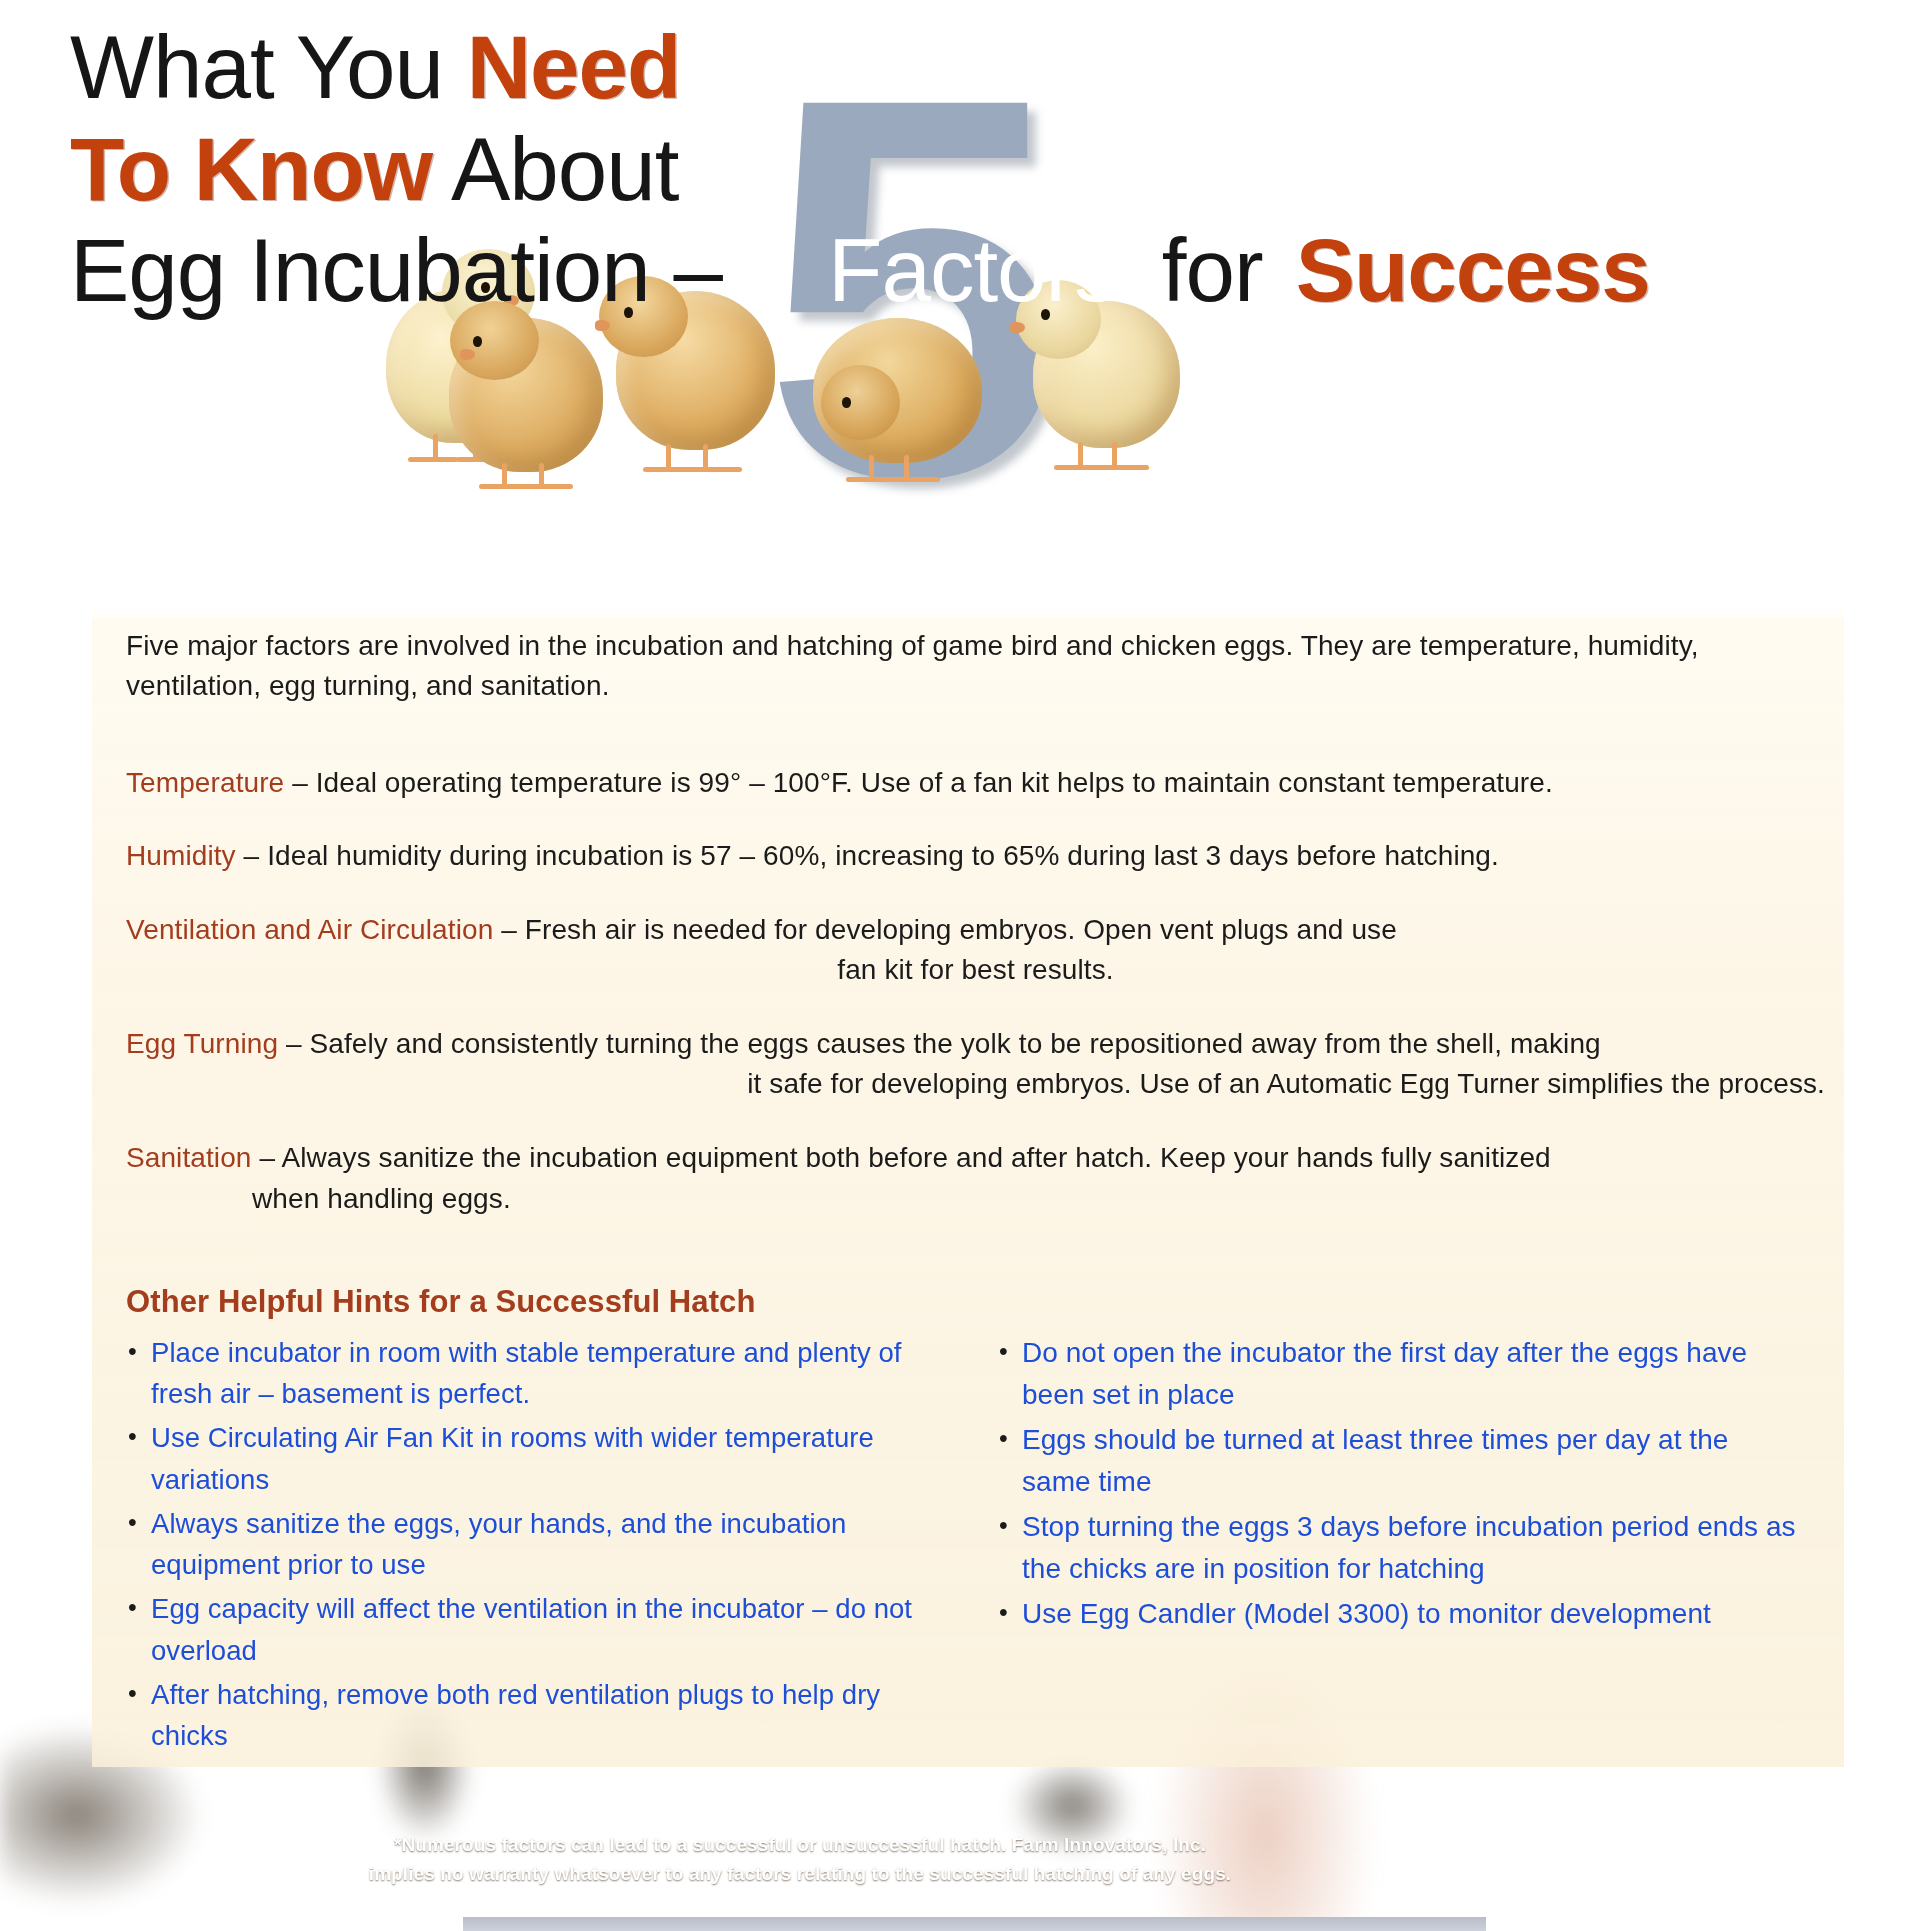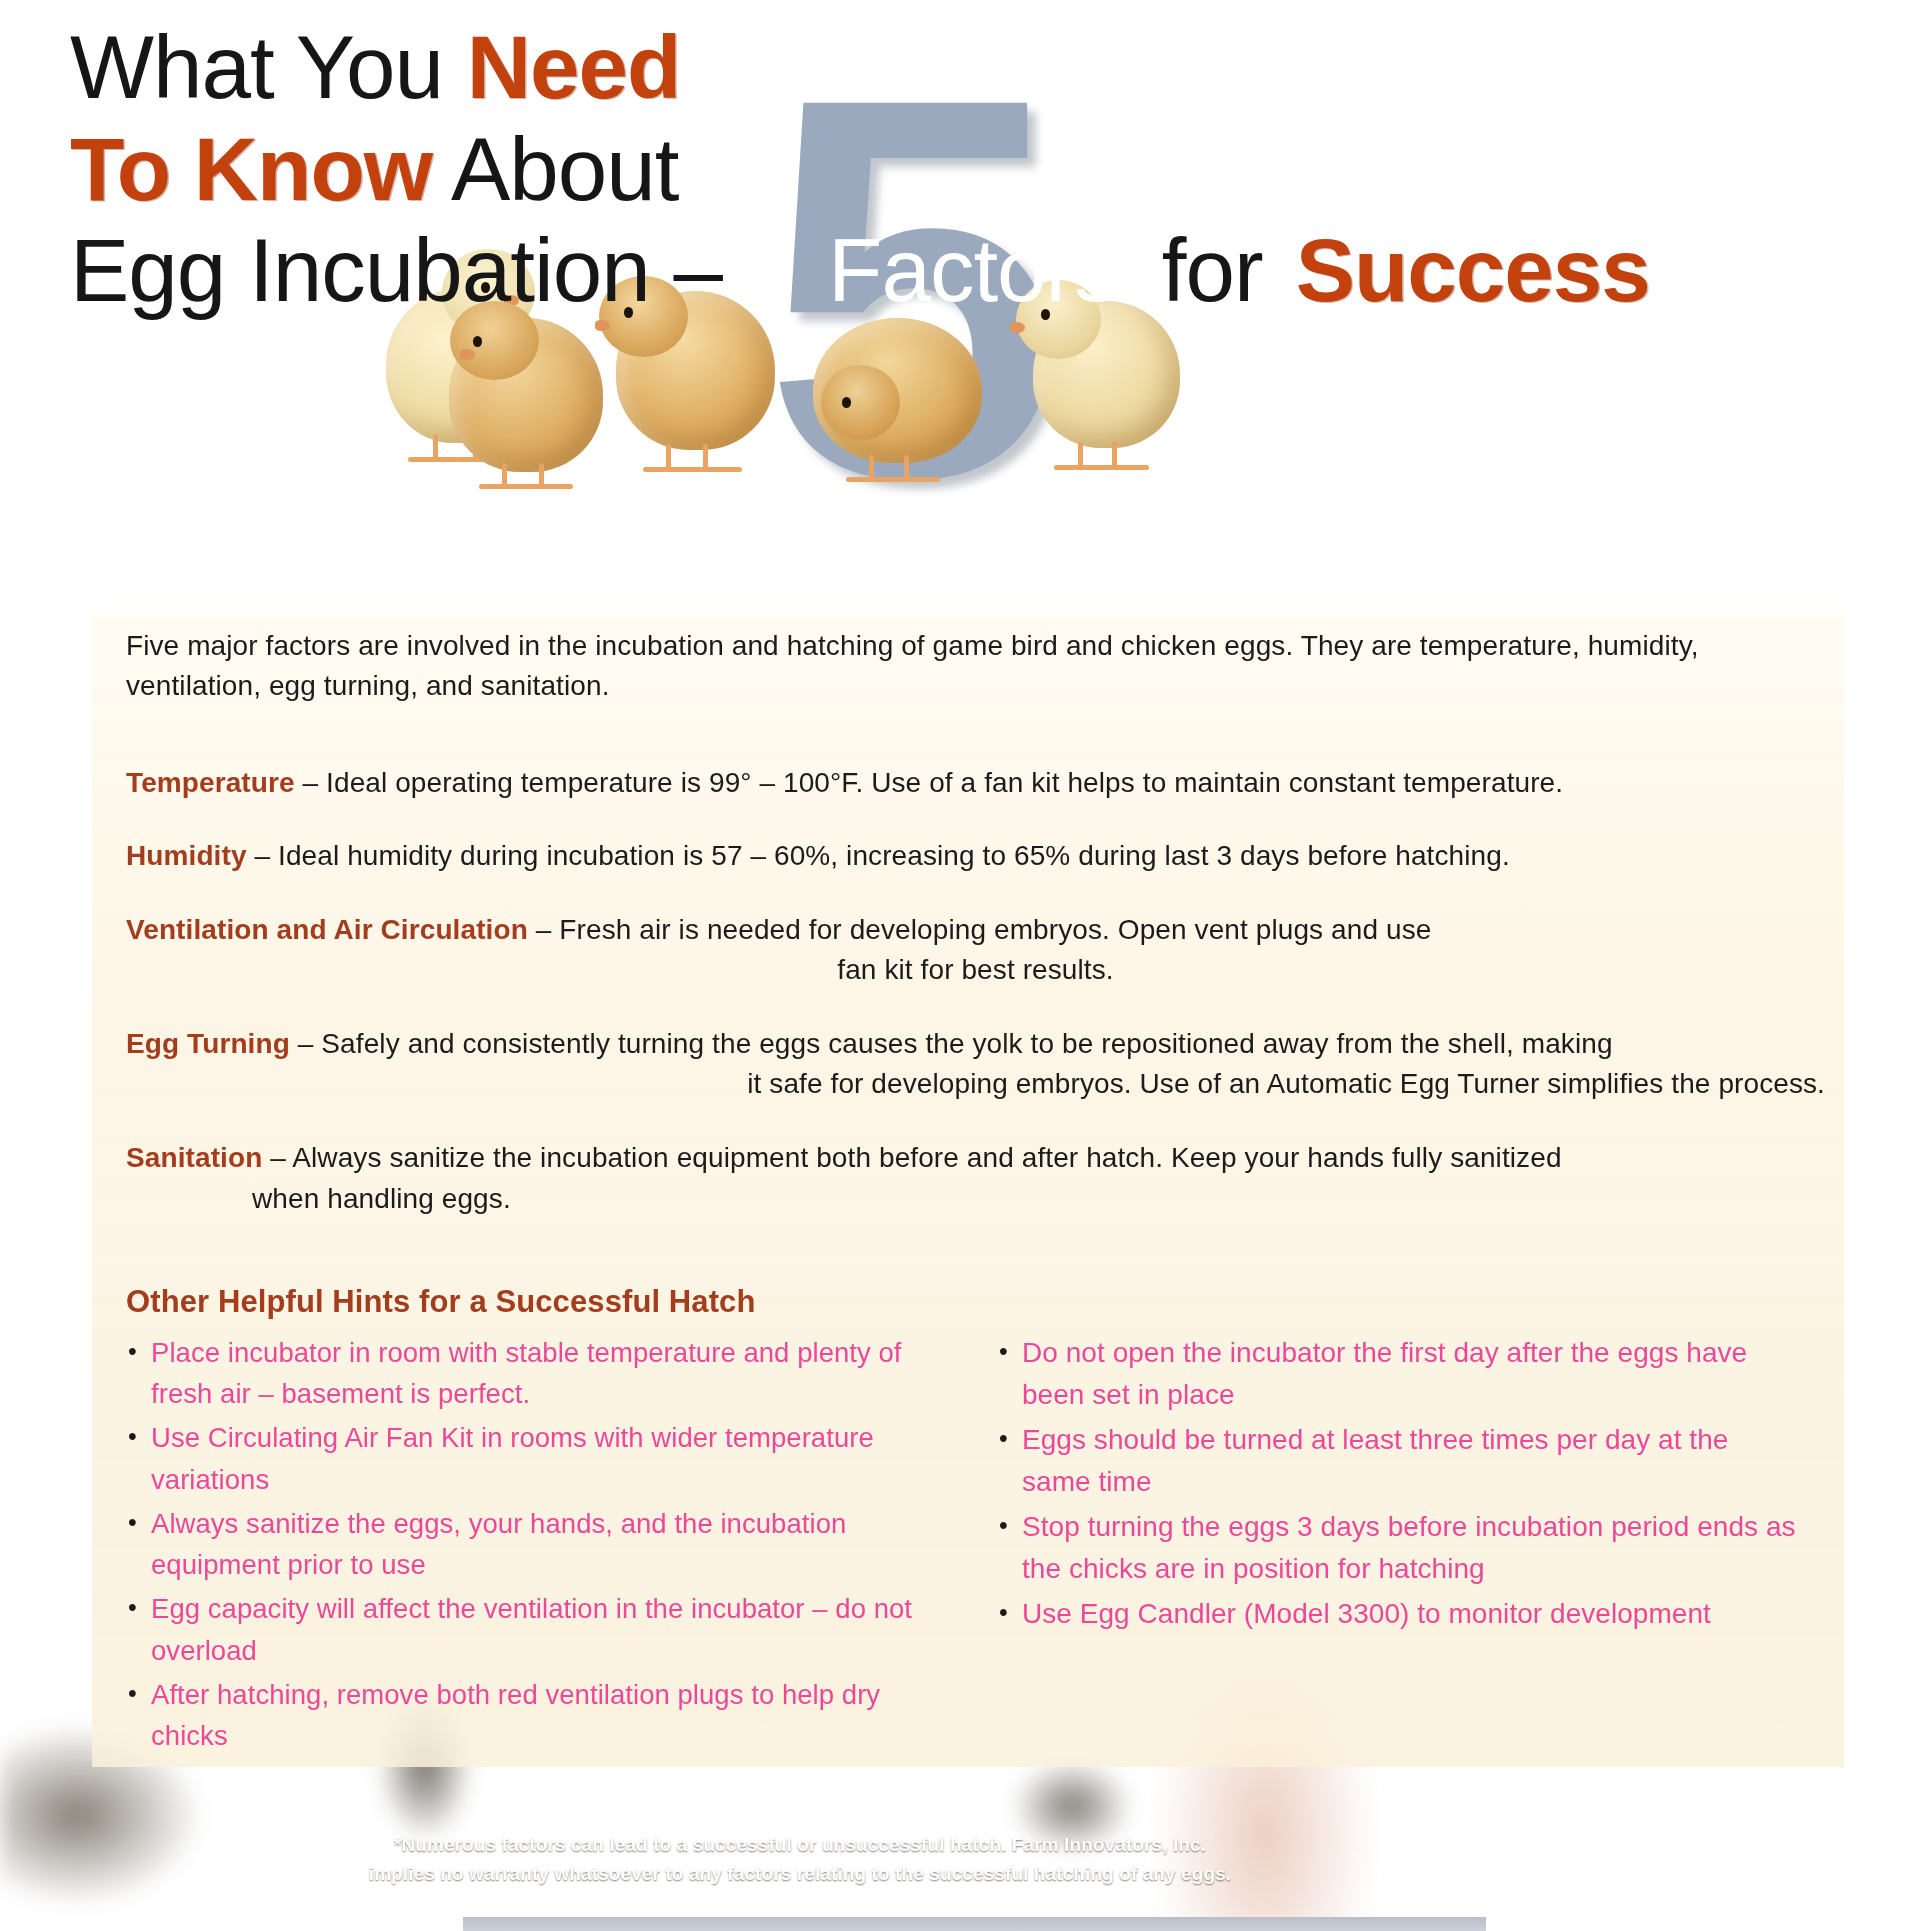--- a/index.html
+++ b/index.html
@@ -96,35 +96,35 @@
   .chick .leg{position:absolute;width:4.8px;background:#e9a463;border-radius:2.9px;}
   .chick .foot{position:absolute;height:4.8px;background:#e9a463;border-radius:2.9px;}
 
   
   #body-text{position:absolute;left:126px;top:626px;width:1699px;z-index:4;}
   .intro{
     font-size:28px;line-height:1.42;color:#1b1b1b;margin:0 0 57px 0;
     letter-spacing:0.1px;
   }
   .factor{font-size:28px;line-height:1.45;color:#1b1b1b;margin:0 0 33px 0;letter-spacing:0.1px;}
-  .factor .fname{color:#a33d1e;font-weight:700;}
+  .factor .fname{color:#a33d1e;font-weight:400;}
   .factor .cont{display:block;text-align:center;}
   .factor.ind .cont{display:block;padding-left:203px;text-align:right;}
   .factor.ind2 .cont{display:block;padding-left:126px;text-align:left;}
 
   
   #hints{position:absolute;left:126px;top:1284px;width:1699px;z-index:4;}
   #hints-title{
     font-size:31px;font-weight:700;color:#a33d1e;margin:0 0 11.6px 0;letter-spacing:0.1px;
   }
   #hints-cols{display:flex;gap:70px;}
   .hcol{width:801px;}
   .hcol ul{list-style:none;margin:0;padding:0;}
   .hcol li{
-    font-size:27.5px;line-height:1.52;color:#ec4899;
+    font-size:27.5px;line-height:1.52;color:#1d4ed8;
     padding-left:25px;position:relative;margin-bottom:1.9px;letter-spacing:0.05px;
   }
   .hcol li::before{
     content:"\2022";position:absolute;left:1.9px;top:0;color:#1b1b1b;font-size:25px;
   }
   .hcol.right li{font-size:28px;}
 
   
   #footer{
     position:absolute;left:0;top:1830px;width:1600px;text-align:center;z-index:5;

